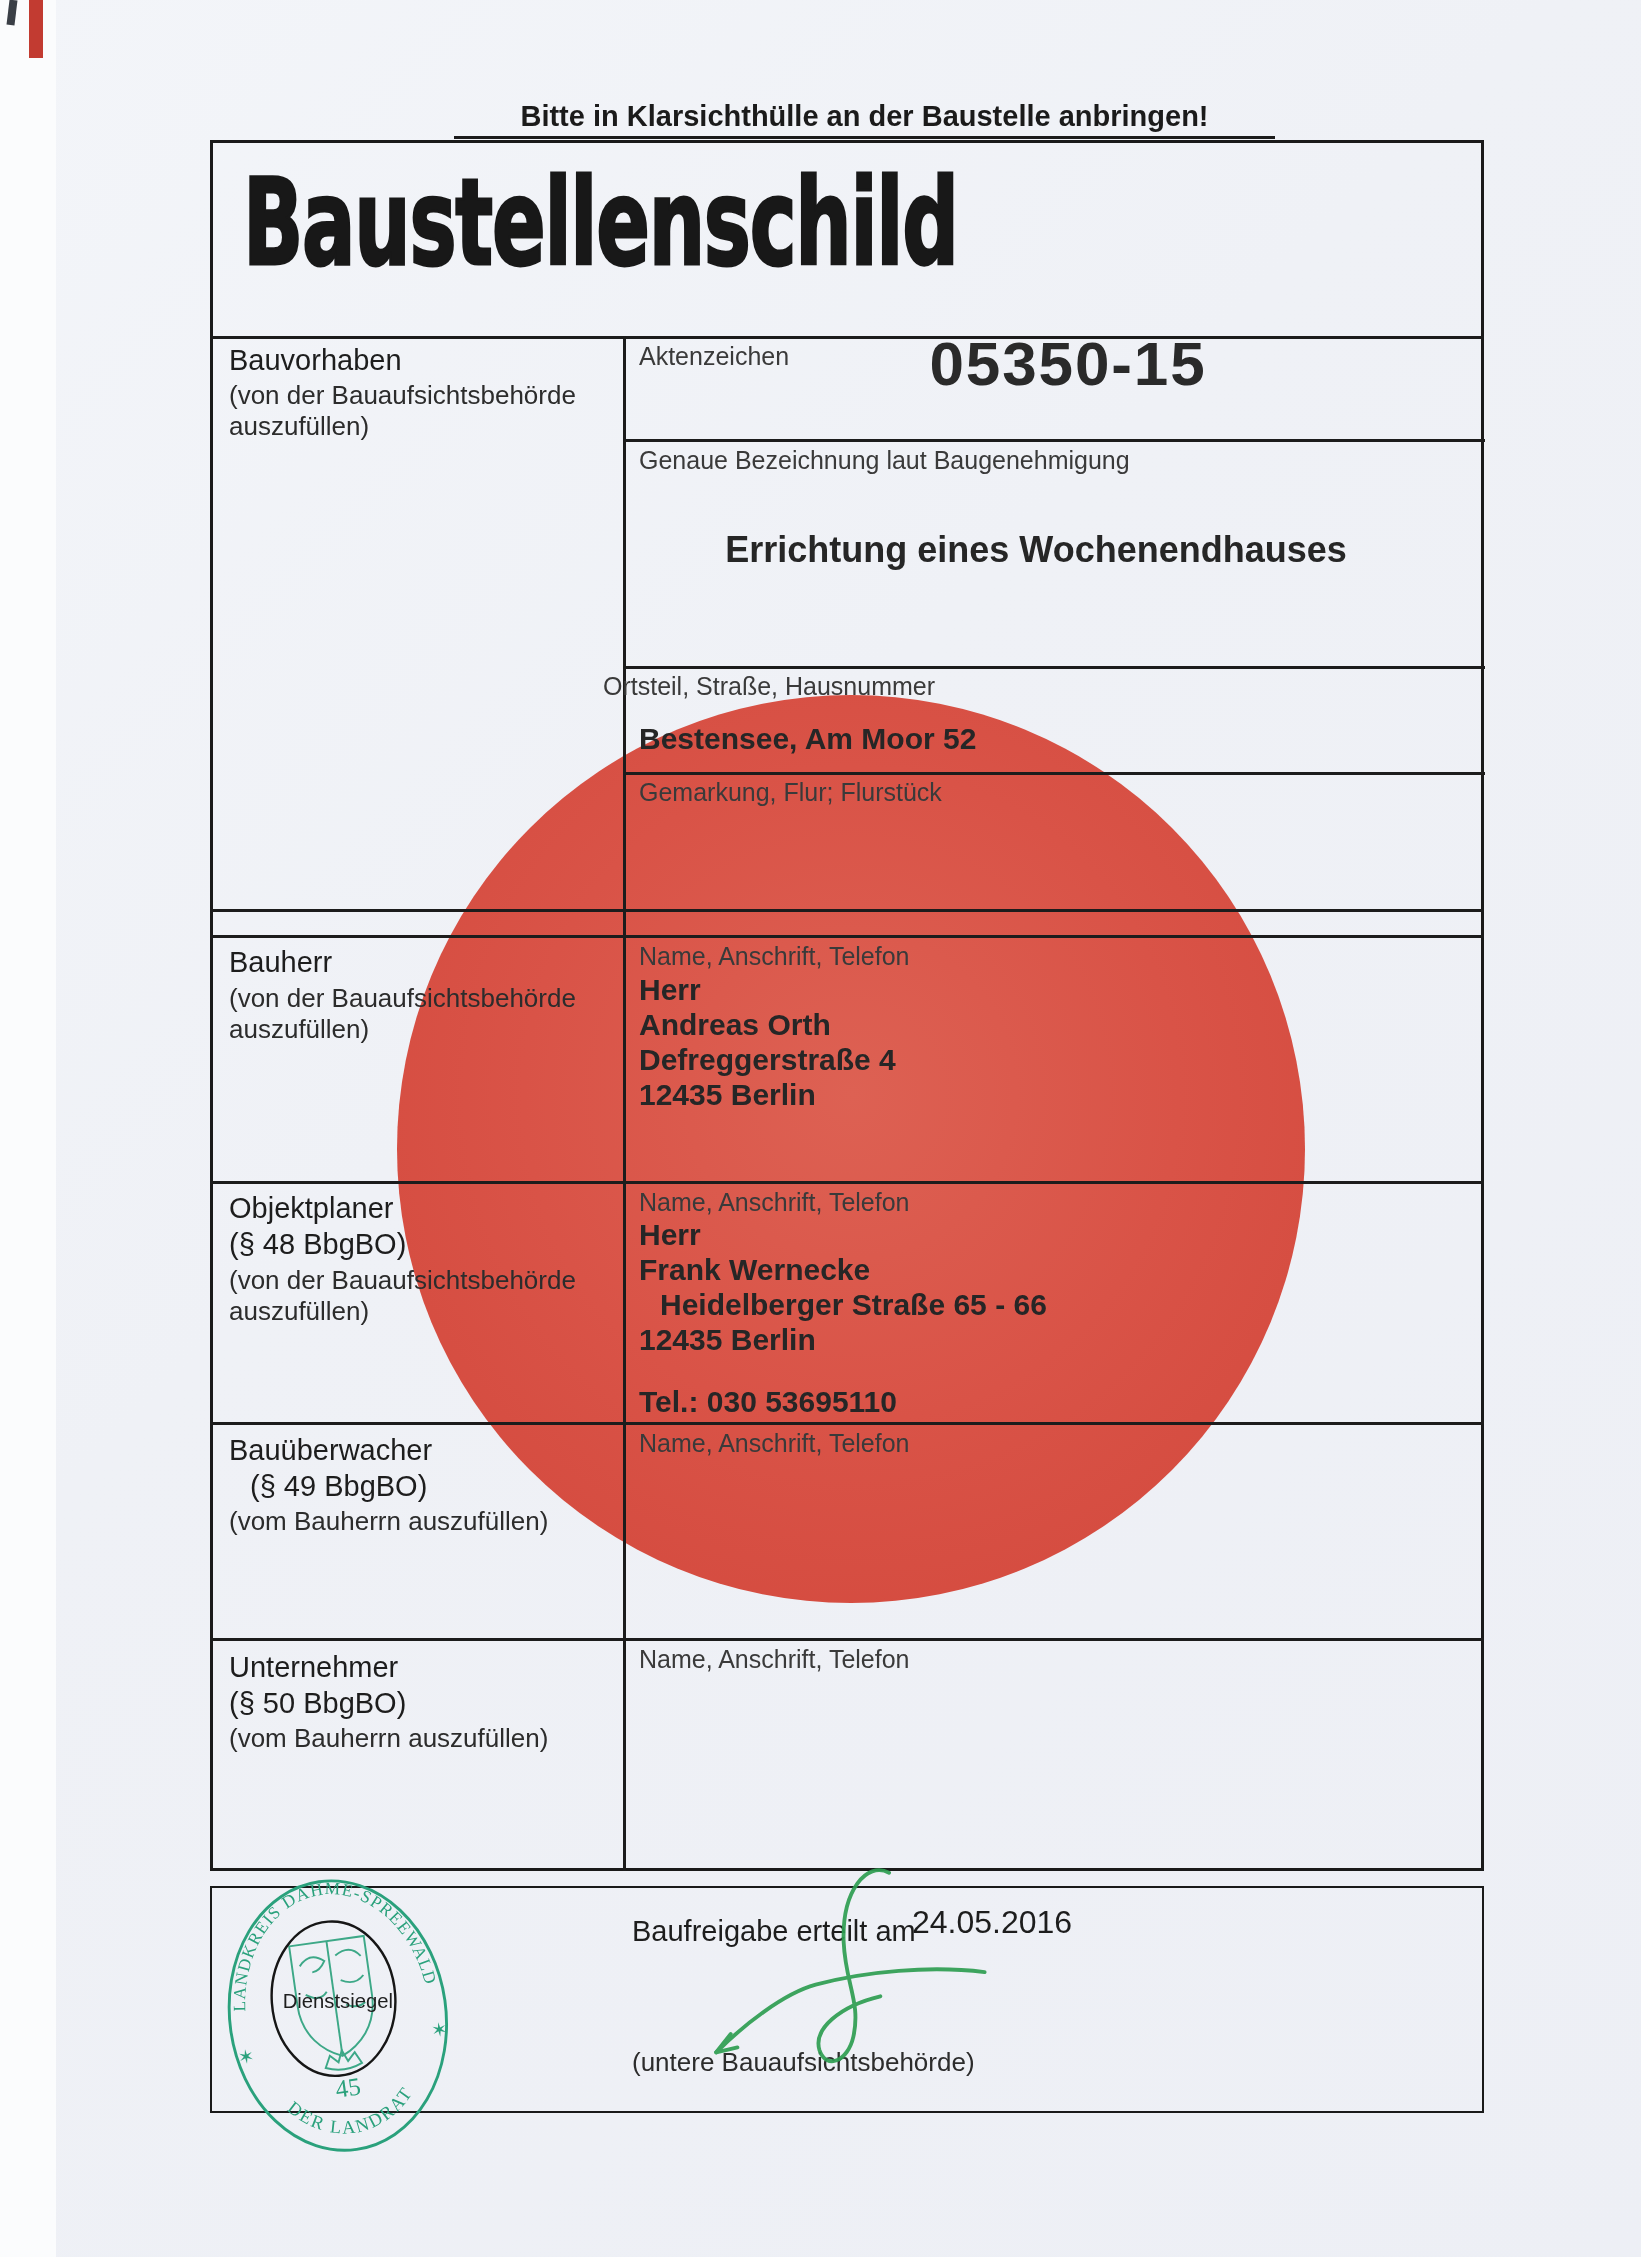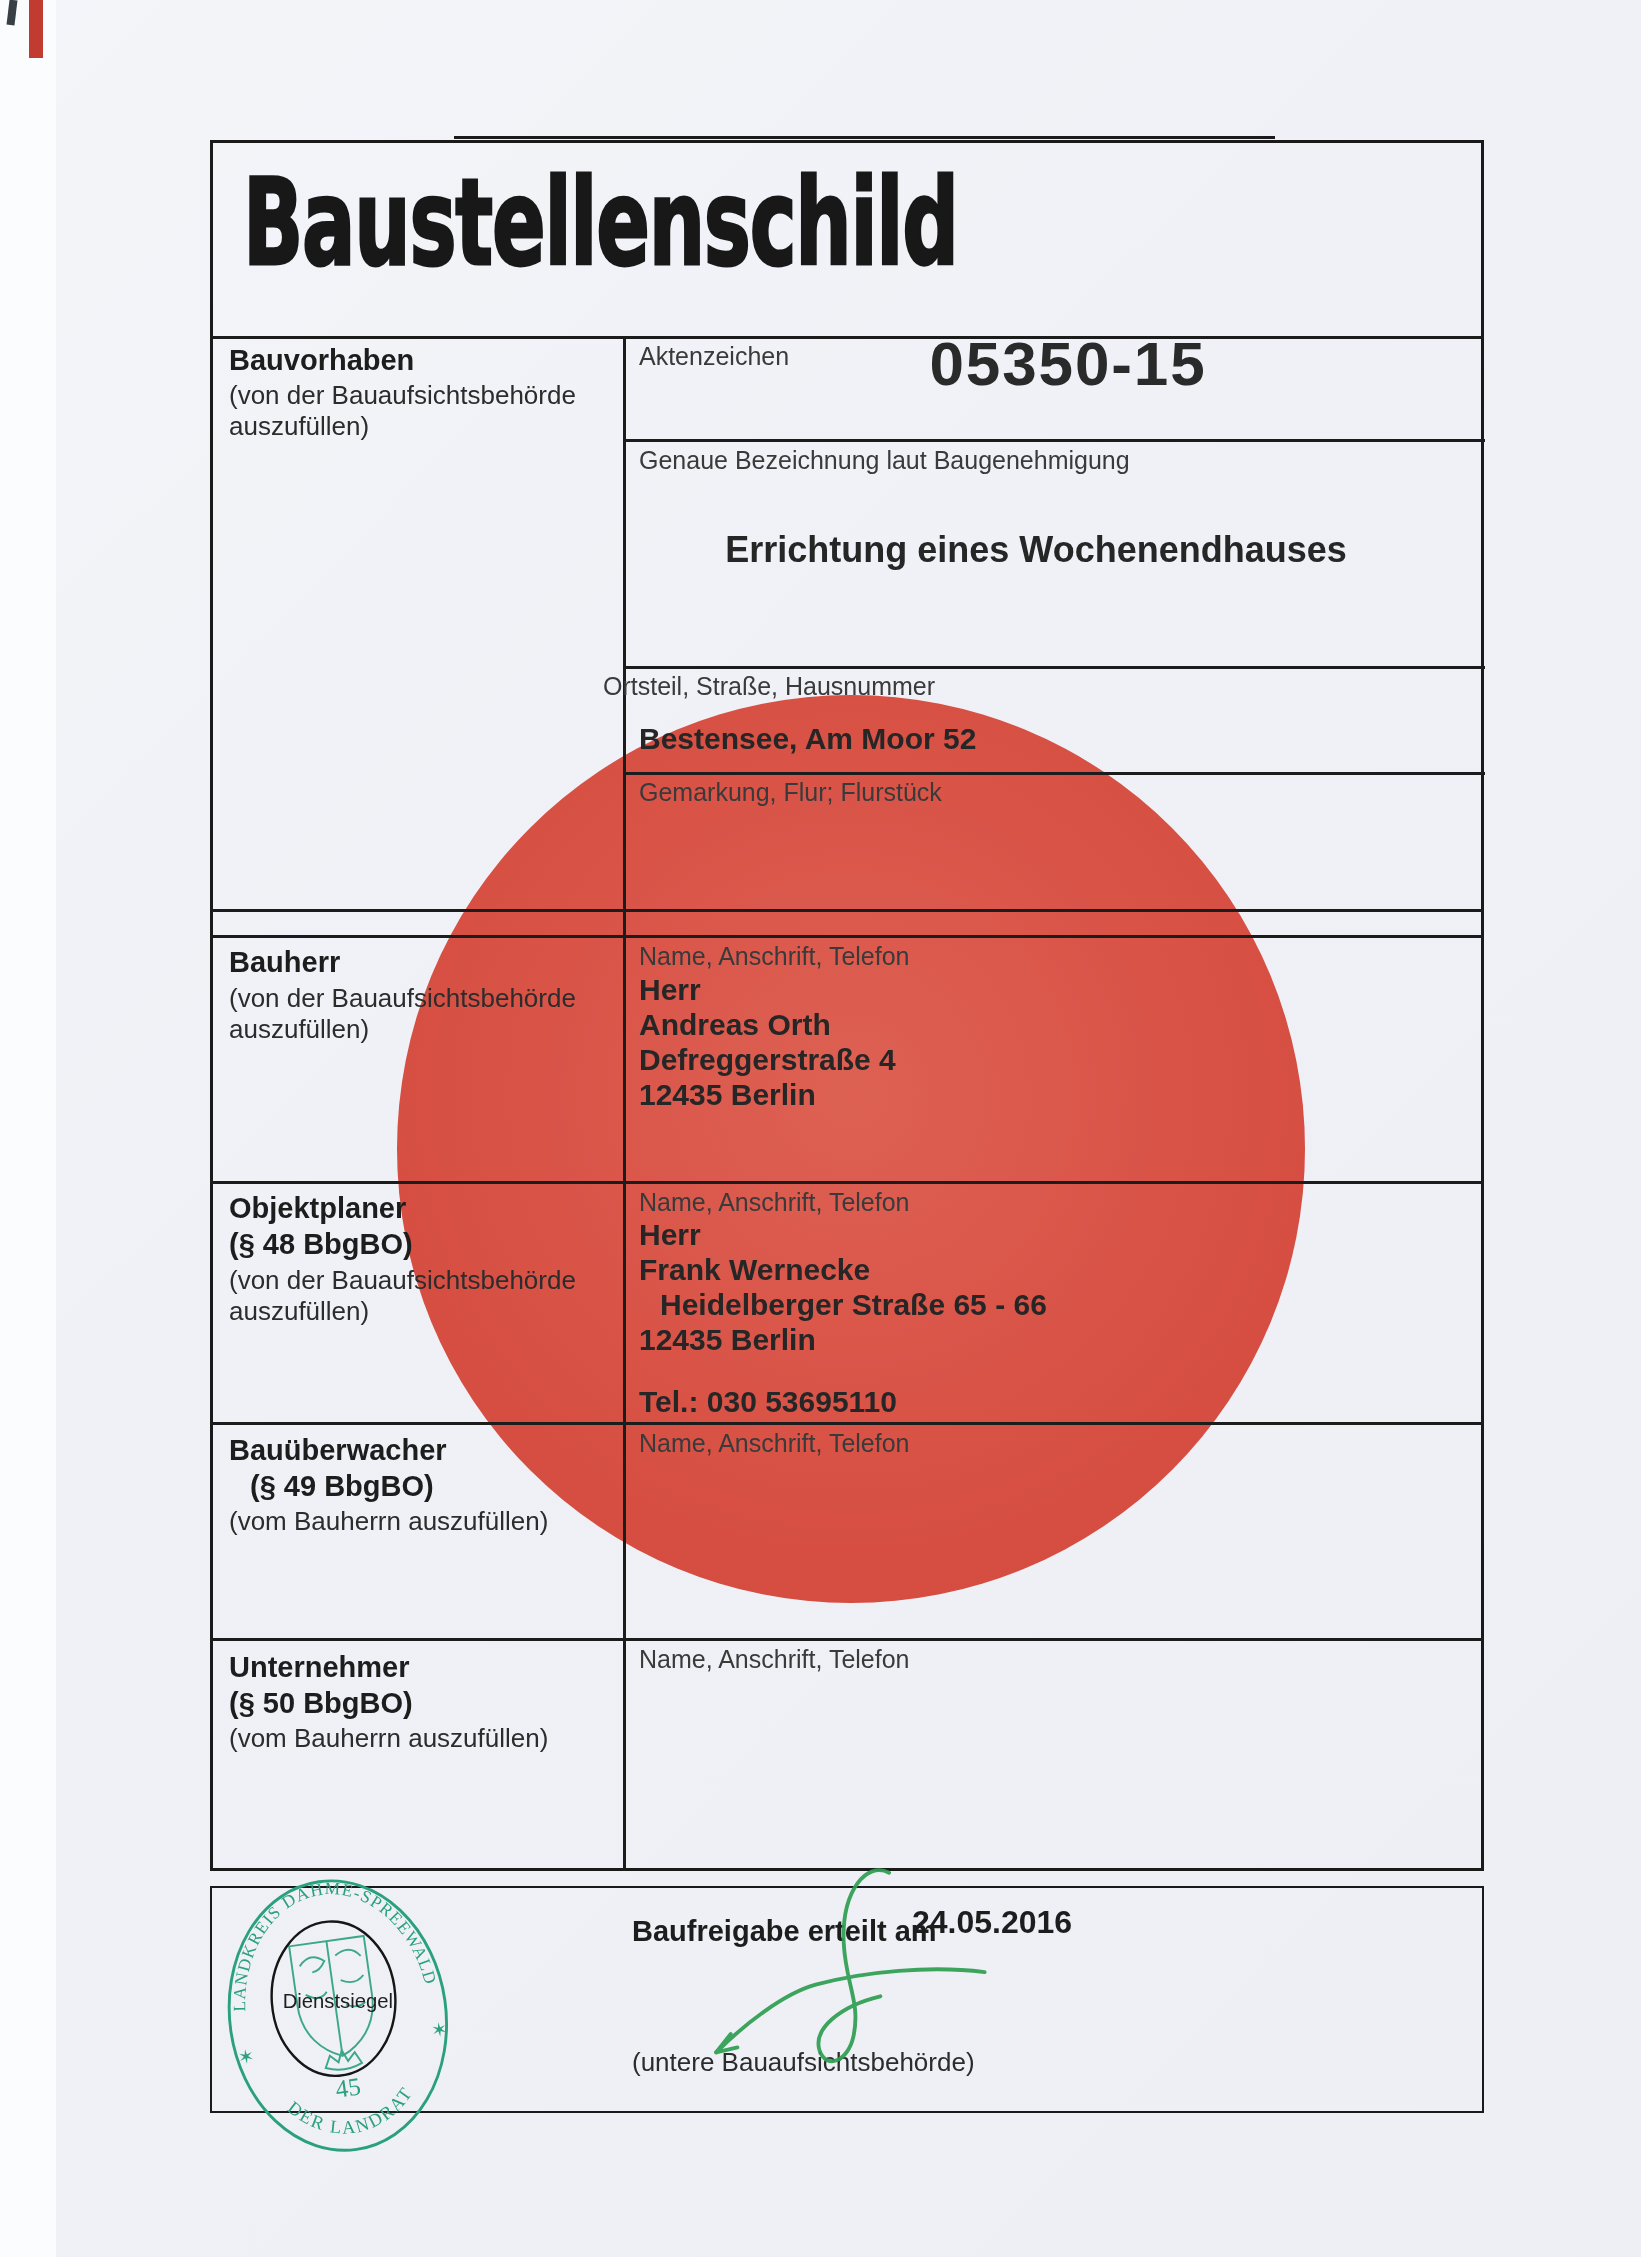--- a/index.html
+++ b/index.html
@@ -25,21 +25,21 @@
   .bottombox{position:absolute;left:210px;top:1886px;width:1274px;height:227px;border:2.9px solid #1a1a1a;box-sizing:border-box;}
   .banner{position:absolute;left:454px;top:100px;width:821px;text-align:center;
     font-size:29px;font-weight:bold;color:#1b1b1b;}
   .banner-underline{position:absolute;left:454px;top:136px;width:821px;height:2.9px;background:#1b1b1b;}
   .bigtitle{
     position:absolute;left:243px;top:153px;font-family:"DejaVu Sans",sans-serif;
     font-size:120px;font-weight:bold;color:#181818;letter-spacing:-1.9px;white-space:nowrap;
     transform:scaleX(0.66);transform-origin:left top;-webkit-text-stroke:2.9px #181818;
   }
   .lbl{position:absolute;font-size:25px;color:#3a3a3a;white-space:nowrap;}
-  .sec-title{position:absolute;font-size:29px;font-weight:bold;color:#1d1d1d;white-space:nowrap;}
+  .sec-title{position:absolute;font-size:29px;font-weight:normal;color:#1d1d1d;white-space:nowrap;}
   .note{position:absolute;font-size:26px;color:#2c2c2c;white-space:nowrap;}
   .val{position:absolute;font-size:30px;font-weight:bold;color:#262626;white-space:nowrap;}
   .val-center{position:absolute;text-align:center;font-weight:bold;color:#262626;white-space:nowrap;padding-left:14px;}
   .akt-value{font-size:62px;letter-spacing:1.9px;color:#2a2a2a;}
   .bez-value{font-size:36px;}
 </style>
 </head>
 <body>
 
 <div id="page">
@@ -47,20 +47,21 @@
   <div class="scanstrip"></div>
   <div class="artifact-dark"></div>
   <div class="artifact-red"></div>
 
   <div class="layer" id="circle-layer">
     <div class="red-circle"></div>
   </div>
 
   <div class="layer" id="form-layer">
 
+    <div class="banner">Bitte in Klarsichthülle an der Baustelle anbringen!</div>
     <div class="banner-underline"></div>
 
     <div class="mainbox"></div>
     <div class="bottombox"></div>
 
     <div class="bigtitle">Baustellenschild</div>
 
     <div class="hline" style="left:210px;top:336px;width:1274px;"></div>
     <div class="hline" style="left:210px;top:909px;width:1274px;"></div>
     <div class="hline" style="left:210px;top:935px;width:1274px;"></div>

